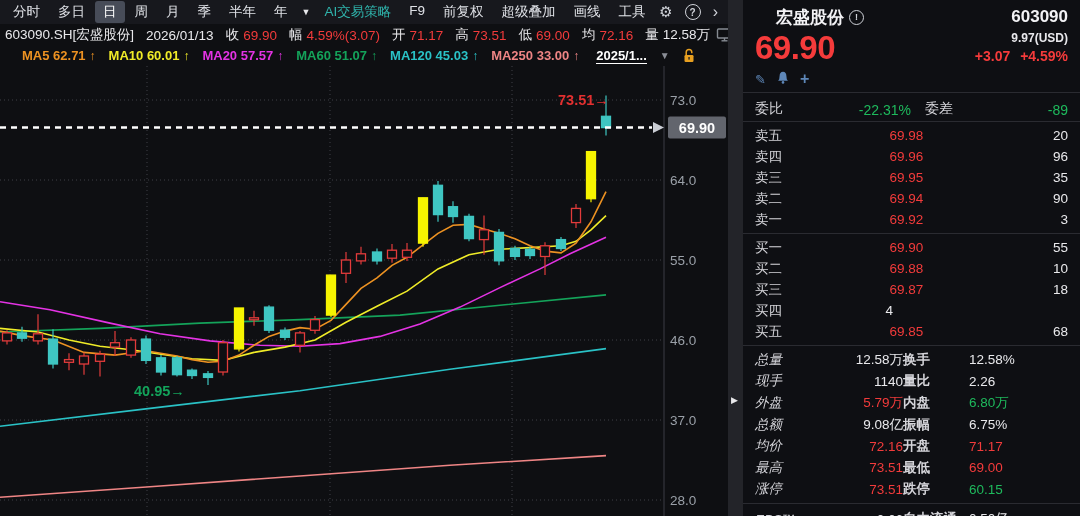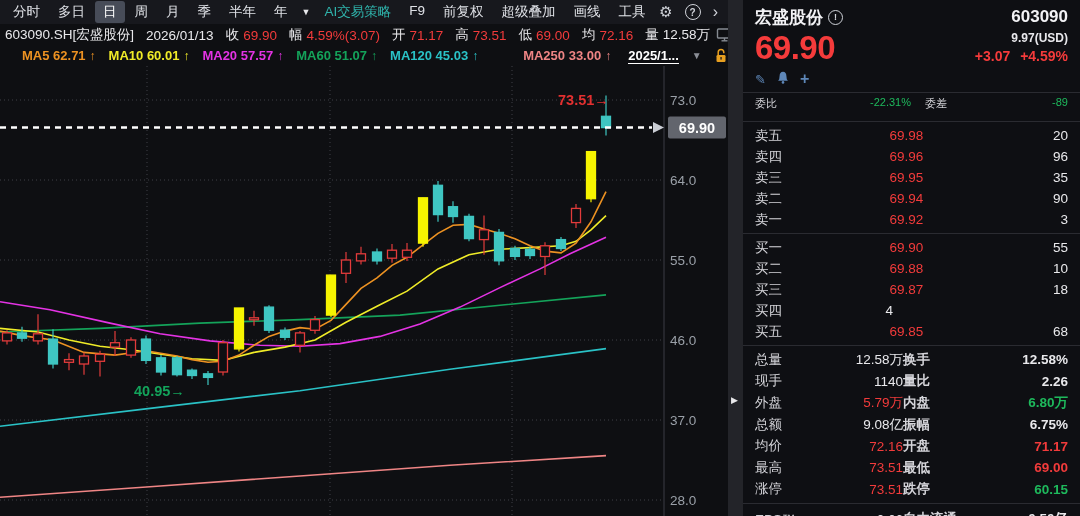--- a/index.html
+++ b/index.html
@@ -37,47 +37,47 @@
   .axisline{stroke:#3a3c44;stroke-width:1;}
   .ann{font-size:14.5px;font-weight:bold;}
   .tagtext{fill:#ffffff;font-size:14.5px;font-weight:bold;}
 
   
   .gutter{position:absolute;left:728px;top:0;width:15px;height:516px;background:#232429;}
   .gutter .handle{position:absolute;top:395px;left:3px;color:#e8e8ea;font-size:9px;}
 
   
   .right-panel{position:absolute;left:743px;top:0;width:337px;height:516px;background:#0e0f13;box-sizing:border-box;padding:5px 12px 0 12px;color:#e9e9ec;}
-  .hdr1{display:flex;justify-content:space-between;align-items:center;font-size:17px;font-weight:bold;color:#f2f2f5;height:24px;}
+  .hdr1{display:flex;justify-content:space-between;align-items:center;font-size:17px;font-weight:bold;color:#f2f2f5;height:24px;margin-left:21px;}
   .hname{display:flex;align-items:center;gap:5px;}
   .infoc{display:inline-flex;align-items:center;justify-content:center;width:13px;height:13px;border:1.2px solid #cfd2d8;border-radius:50%;font-size:9px;font-weight:bold;color:#cfd2d8;}
   .hdr2{display:flex;justify-content:space-between;align-items:flex-start;height:40px;}
   .big-price{font-size:33px;font-weight:bold;color:#f53b3b;line-height:38px;letter-spacing:-.5px;}
   .hdr2-right{text-align:right;line-height:18px;}
   .usd{font-size:12px;font-weight:bold;color:#e8e8ec;}
   .chg{font-size:14px;font-weight:bold;color:#f53b3b;}
   .hdr3{display:flex;justify-content:space-between;align-items:center;color:#9a9ba3;font-size:12.5px;height:20px;}
   .hdr3-left{display:flex;gap:8px;}
   .hdr-icons{display:flex;gap:11px;align-items:center;color:#5e87b8;font-size:13px;}
   .plus{font-size:16px;font-weight:bold;line-height:12px;}
   .sep{border-top:1px solid #2a2b31;margin:3px -12px;}
-  .weibi{display:flex;height:22px;align-items:flex-start;font-size:11px;}
+  .weibi{display:flex;height:22px;align-items:flex-end;font-size:14px;}
   .weibi .lbl{width:64px;color:#d4d4d9;}
   .weibi .v1{width:92px;text-align:right;}
   .weibi .l2{margin-left:14px;color:#d4d4d9;}
   .weibi .v2{flex:1;text-align:right;}
   .qrow{display:flex;height:21px;align-items:center;font-size:13.5px;}
   .qrow .lbl{width:64px;color:#d4d4d9;}
   .qrow .price{flex:1;text-align:center;}
   .qrow .qty{width:74px;text-align:right;}
   .srow{display:flex;height:21.6px;align-items:center;font-size:13.5px;}
-  .srow .l1{width:62px;color:#d4d4d9;}
+  .srow .l1{width:62px;color:#d4d4d9;font-style:italic;}
   .srow .v1{width:86px;text-align:right;}
   .srow .l2{width:66px;margin-left:0;color:#d4d4d9;font-weight:bold;}
-  .srow .v2{flex:1;text-align:right;font-weight:bold;}
+  .srow .v2{flex:1;}
   .eps-row{height:24px;}
 </style>
 </head>
 <body>
 
 <div class="app">
 
   <div class="left-pane">
     <div class="toolbar">
       <span id="tabs-host" style="display:flex;">
@@ -163,21 +163,21 @@
             <span class="ma-arrow">↑</span>
           </span>
           <span class="ma-item" style="color: rgb(20, 163, 90);">
             <span>MA60 51.07</span>
             <span class="ma-arrow">↑</span>
           </span>
           <span class="ma-item" style="color: rgb(42, 194, 198);">
             <span>MA120 45.03</span>
             <span class="ma-arrow">↑</span>
           </span>
-          <span class="ma-item" style="color: rgb(239, 133, 133); margin-left: 32px;">
+          <span class="ma-item" style="color: rgb(239, 133, 133);">
             <span>MA250 33.00</span>
             <span class="ma-arrow">↑</span>
           </span>
         </span>
       <span class="ma-date">2025/1...</span>
       <span class="ma-dd">▼</span>
       <span style="display:inline-flex;">
         <svg width="12" height="15" viewBox="0 0 12 15">
             <path d="M3.2 7 V4.2 a2.8 2.8 0 0 1 5.6 0 V5.2" stroke="#e8a020" fill="none" stroke-width="1.5"></path>
             <rect x="1.5" y="7" width="9" height="7" rx="1.2" fill="#e8a020"></rect>

